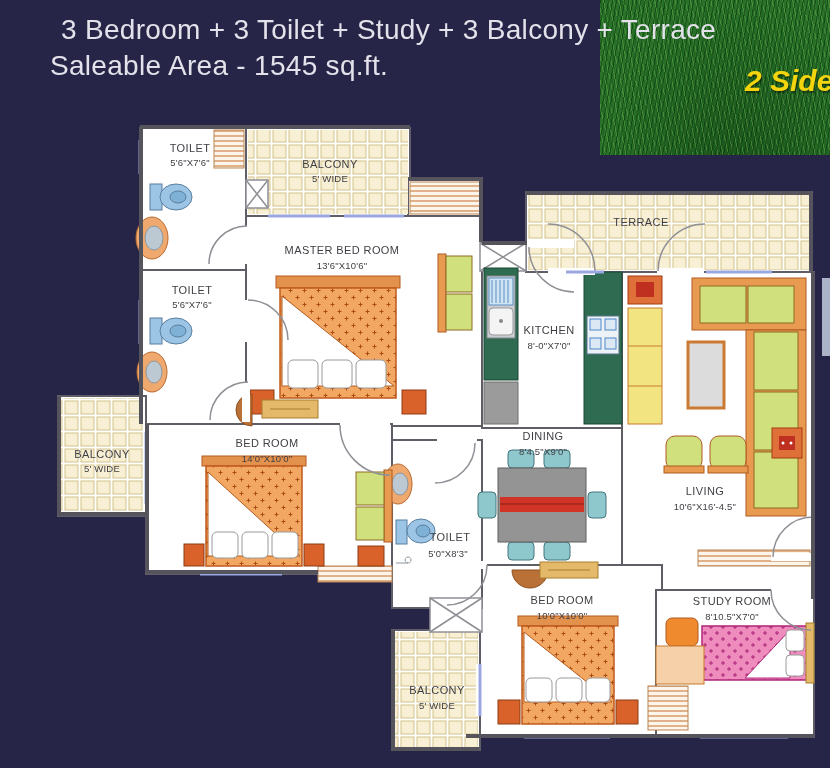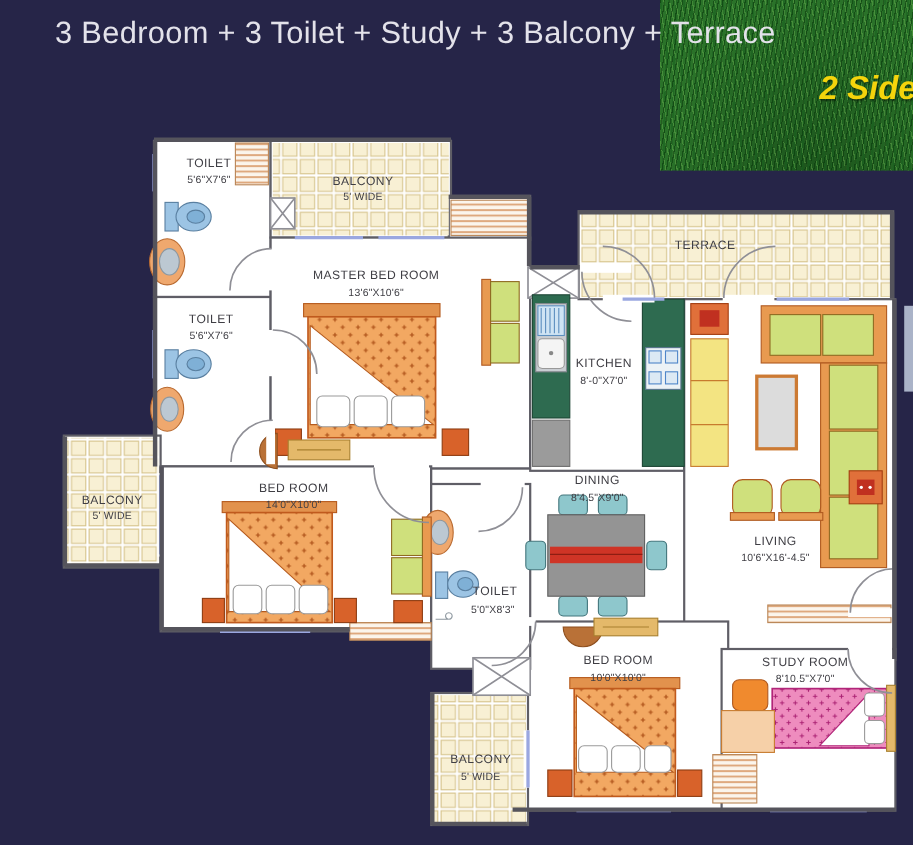--- a/index.html
+++ b/index.html
@@ -2,21 +2,21 @@
 <html><head>
 <meta charset="utf-8">
 <style>
   html,body{margin:0;padding:0;}
   body{
     width:830px;height:768px;position:relative;overflow:hidden;
     background:#262548;
     font-family:"Liberation Sans", sans-serif;
   }
   .header{position:absolute;left:50px;top:12px;z-index:3;color:#e3e2ea;}
-  .header .l1{font-size:28px;line-height:36px;letter-spacing:.3px;}
+  .header .l1{font-size:28px;line-height:36px;letter-spacing:.3px;margin-left:11px;}
   .header .l2{font-size:28px;line-height:36px;letter-spacing:.3px;}
   .grass{
     position:absolute;left:600px;top:0;width:230px;height:155px;z-index:2;
     background-color:#2a7229;
     background-image:
       repeating-linear-gradient(100deg, rgba(8,52,10,.55) 0 1px, rgba(0,0,0,0) 1px 4px),
       repeating-linear-gradient(78deg, rgba(140,210,100,.30) 0 1px, rgba(0,0,0,0) 1px 5px),
       repeating-linear-gradient(92deg, rgba(23,95,30,.5) 0 2px, rgba(0,0,0,0) 2px 7px),
       radial-gradient(ellipse at 60% 120%, rgba(6,40,8,.45), rgba(0,0,0,0) 70%);
   }
@@ -28,20 +28,21 @@
   svg.plan{position:absolute;left:0;top:0;z-index:1;}
   .rname{font-size:11px;fill:#3f3e44;letter-spacing:.4px;}
   .rdims{font-size:9.5px;fill:#3f3e44;letter-spacing:.2px;}
 </style>
 </head>
 <body>
 
 <div class="grass"></div>
 <div class="header">
   <div class="l1">3 Bedroom + 3 Toilet + Study + 3 Balcony + Terrace</div>
+  <div class="l2">Saleable Area  - 1545 sq.ft.</div>
 </div>
 <div class="badge">2 Side</div>
 
 <svg class="plan" width="830" height="768" viewBox="0 0 830 768">
   <defs>
     <pattern id="tiles" width="16" height="16" patternUnits="userSpaceOnUse">
       <rect width="16" height="16" fill="#ffffff"></rect>
       <rect x="1" y="1" width="13" height="13" fill="#f8f0d4" stroke="#d6c38a" stroke-width="1"></rect>
     </pattern>
     <pattern id="dotsO" width="14" height="14" patternUnits="userSpaceOnUse">

